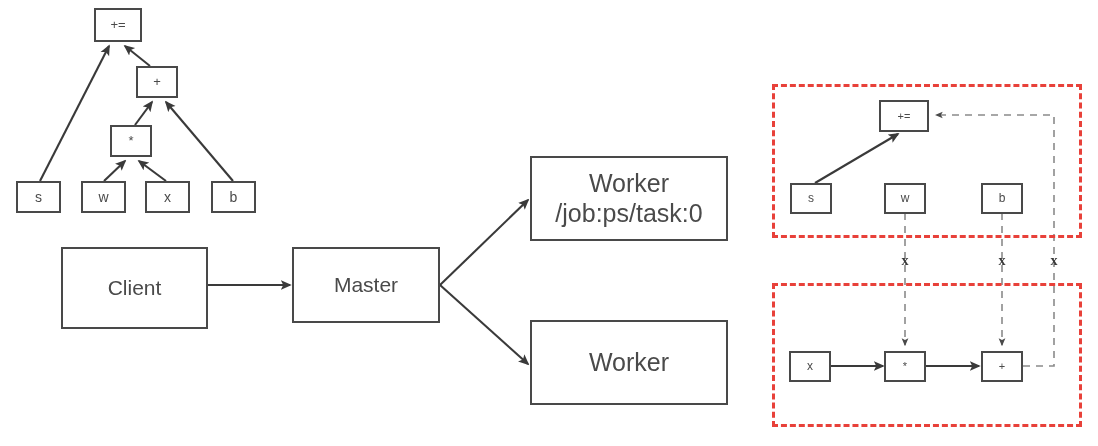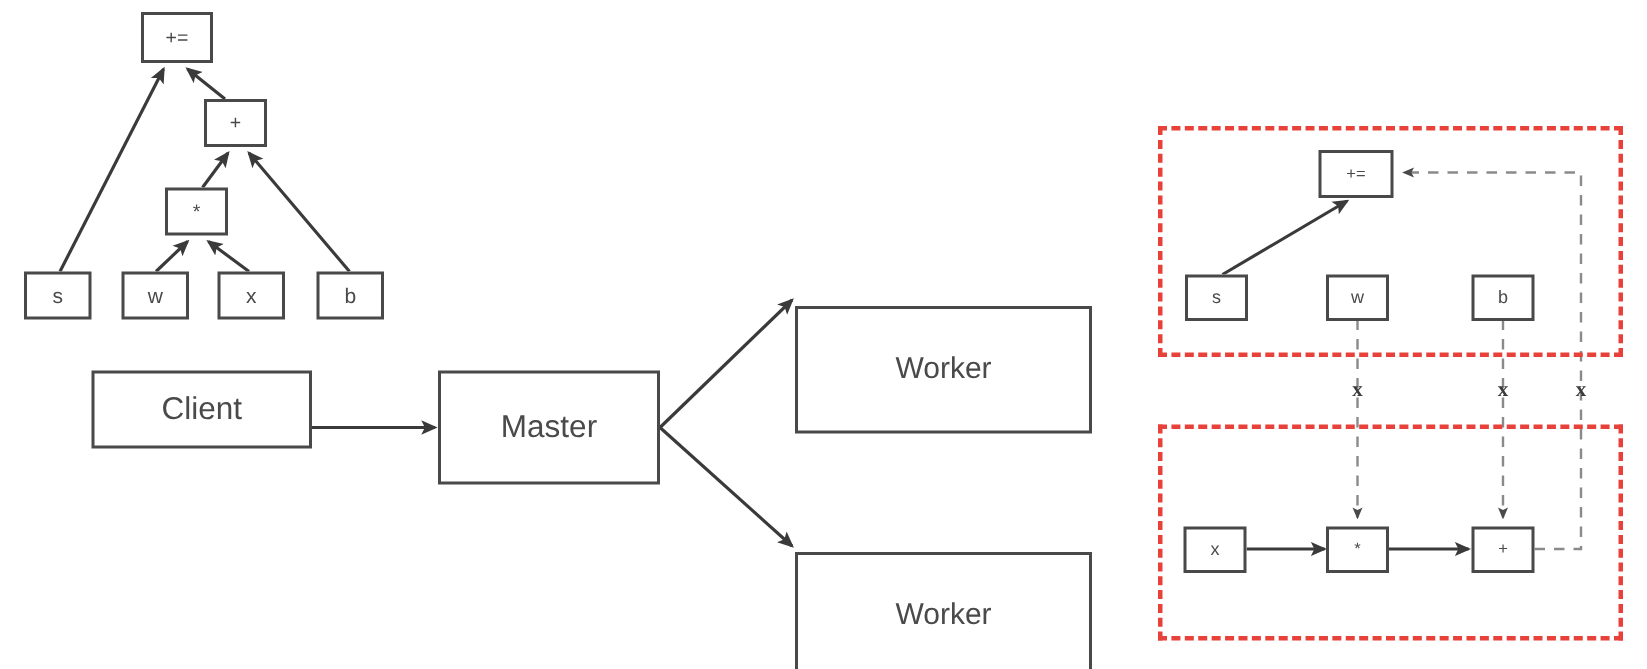--- a/index.html
+++ b/index.html
@@ -43,22 +43,21 @@
     font-size: 13px;
   }
   .leaf-box {
     font-size: 14px;
   }
   .big-box {
     font-size: 21px;
     border-width: 2px;
   }
   .worker-box {
-    font-size: 20px;
-    margin-top: 48px;
+    font-size: 25px;
   }
   .small-op {
     font-size: 11px;
   }
   .small-leaf {
     font-size: 12px;
   }
   .red-group {
     position: absolute;
     box-sizing: border-box;
@@ -144,27 +143,28 @@
 
   <div class="node-box op-box" style="left:94px; top:8px; width:48px; height:34px;">+=</div>
   <div class="node-box op-box" style="left:136px; top:66px; width:42px; height:32px;">+</div>
   <div class="node-box op-box" style="left:110px; top:125px; width:42px; height:32px;">*</div>
 
   <div class="node-box leaf-box" style="left:16px; top:181px; width:45px; height:32px;">s</div>
   <div class="node-box leaf-box" style="left:81px; top:181px; width:45px; height:32px;">w</div>
   <div class="node-box leaf-box" style="left:145px; top:181px; width:45px; height:32px;">x</div>
   <div class="node-box leaf-box" style="left:211px; top:181px; width:45px; height:32px;">b</div>
 
-  <div class="node-box big-box" style="left:61px; top:247px; width:147px; height:52px;">Client</div>
+  <div class="node-box big-box" style="left:61px; top:247px; width:147px; height:82px;">Client</div>
   <div class="node-box big-box" style="left:292px; top:247px; width:148px; height:76px;">
     <span>Master</span>
   </div>
 
   <div class="node-box worker-box" style="left:530px; top:156px; width:198px; height:85px; flex-direction:column;">
     <span>Worker</span>
+    <span>/job:ps/task:0</span>
   </div>
   <div class="node-box worker-box" style="left:530px; top:320px; width:198px; height:85px; flex-direction:column;">
     <span>Worker</span>
   </div>
 
   <div class="red-group" style="left:772px; top:84px; width:310px; height:154px;"></div>
   <div class="red-group" style="left:772px; top:283px; width:310px; height:144px;"></div>
 
   <div class="node-box small-op" style="left:879px; top:100px; width:50px; height:32px;">+=</div>
 

